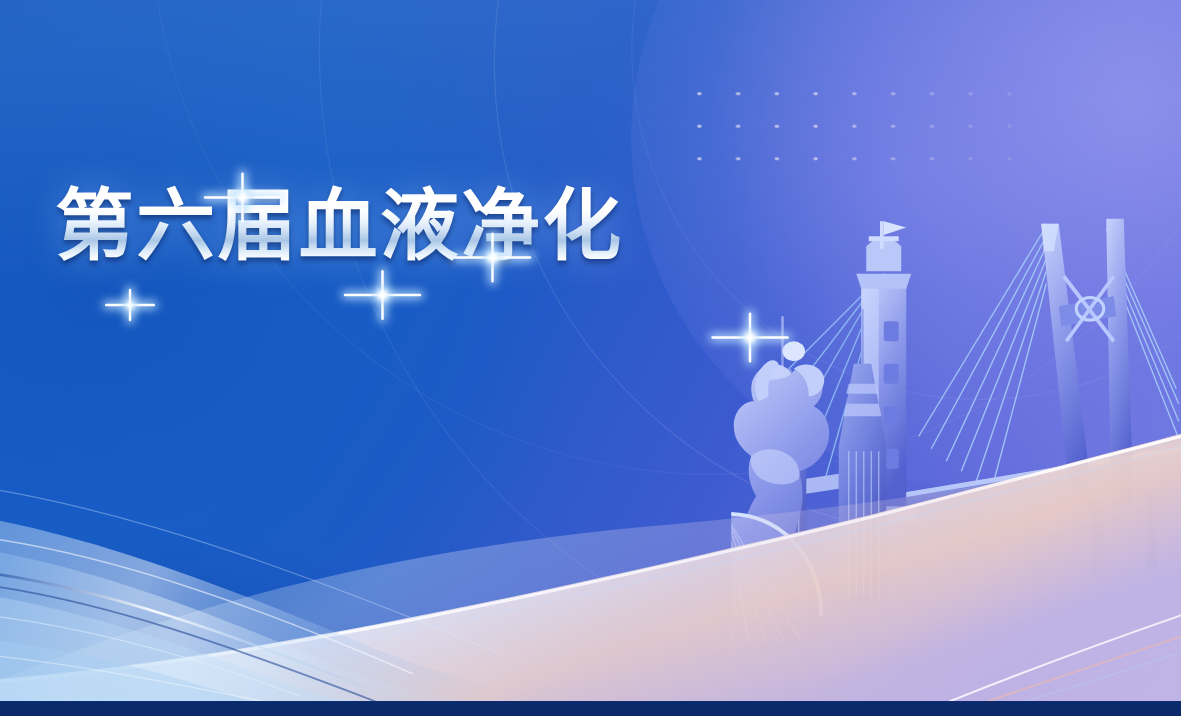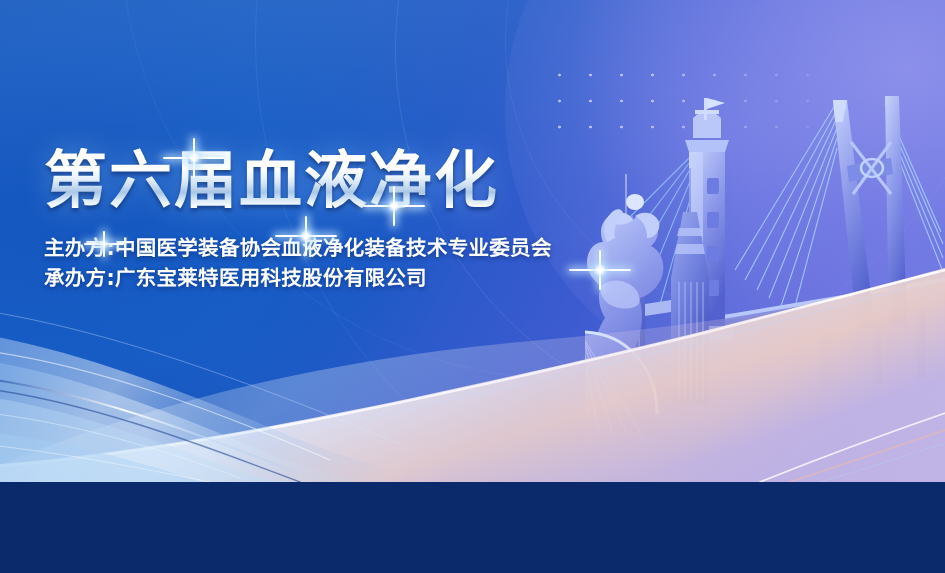--- a/index.html
+++ b/index.html
@@ -1,20 +1,20 @@
 <!DOCTYPE html>
 <html lang="zh-CN"><head>
 <meta charset="utf-8">
 <title>Banner</title>
 <style>
   html,body{margin:0;padding:0;background:#0b2a6b;}
   *{box-sizing:border-box;}
   .stage{
     position:relative;
-    width:945px;height:482px;
+    width:945px;height:561px;
     overflow:hidden;
     font-family:"Liberation Sans","DejaVu Sans",sans-serif;
     background:#1a5fc0;
   }
 
   
   .bg-base{
     position:absolute;inset:0;
     background:linear-gradient(118deg,
        #1457b8 0%,
@@ -357,19 +357,15 @@
       <i class="h"></i>
         <i class="v"></i>
         <i class="c"></i>
     </div>
     <div class="sparkle" style="left:60px;top:96px;">
       <i class="h" style="width:40px"></i>
         <i class="v" style="height:26px"></i>
         <i class="c" style="width:6px;height:6px"></i>
     </div>
 
-    <div class="sub">
-      <div>主办方:中国医学装备协会血液净化装备技术专业委员会</div>
-      <div>承办方:广东宝莱特医用科技股份有限公司</div>
-    </div>
   </div>
 
 </div>
 
 </body></html>

